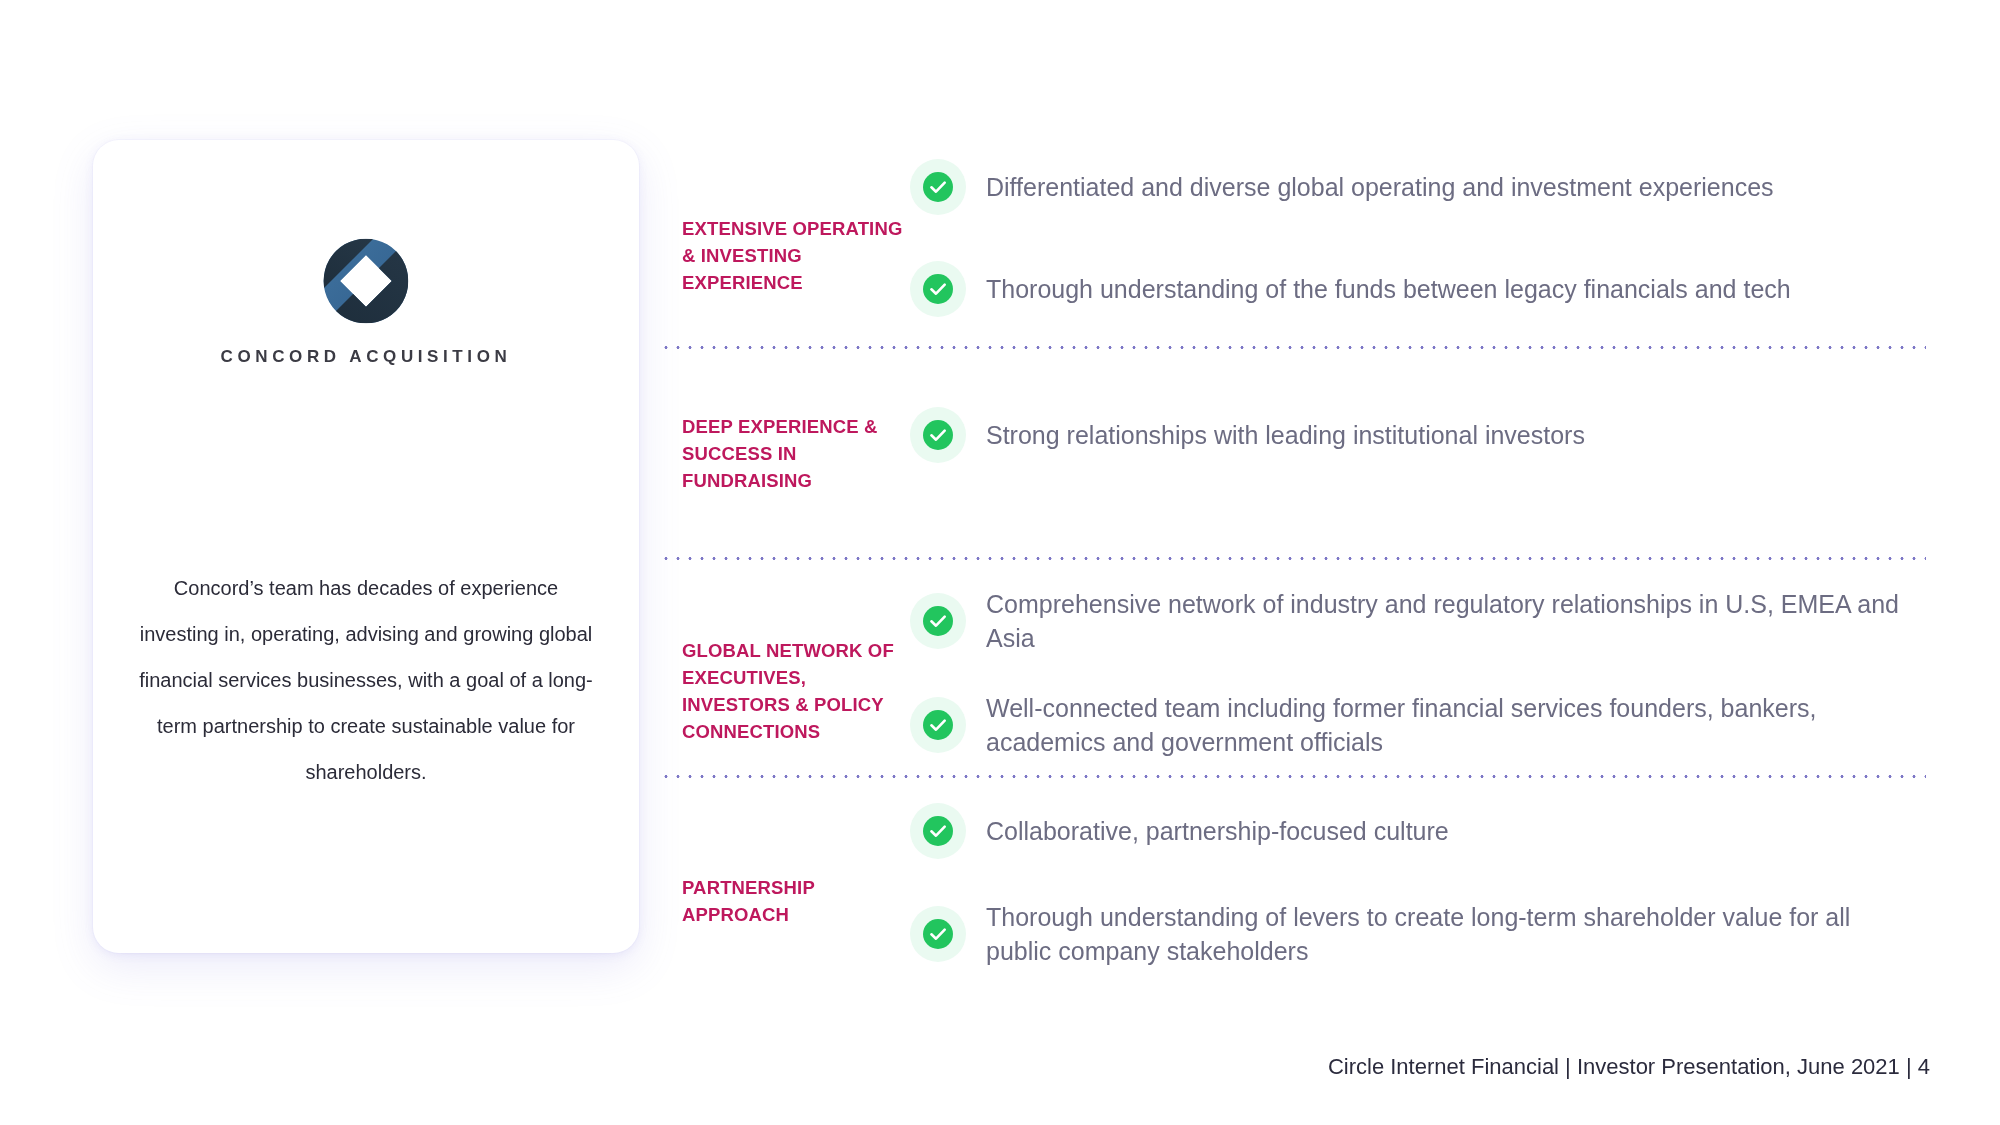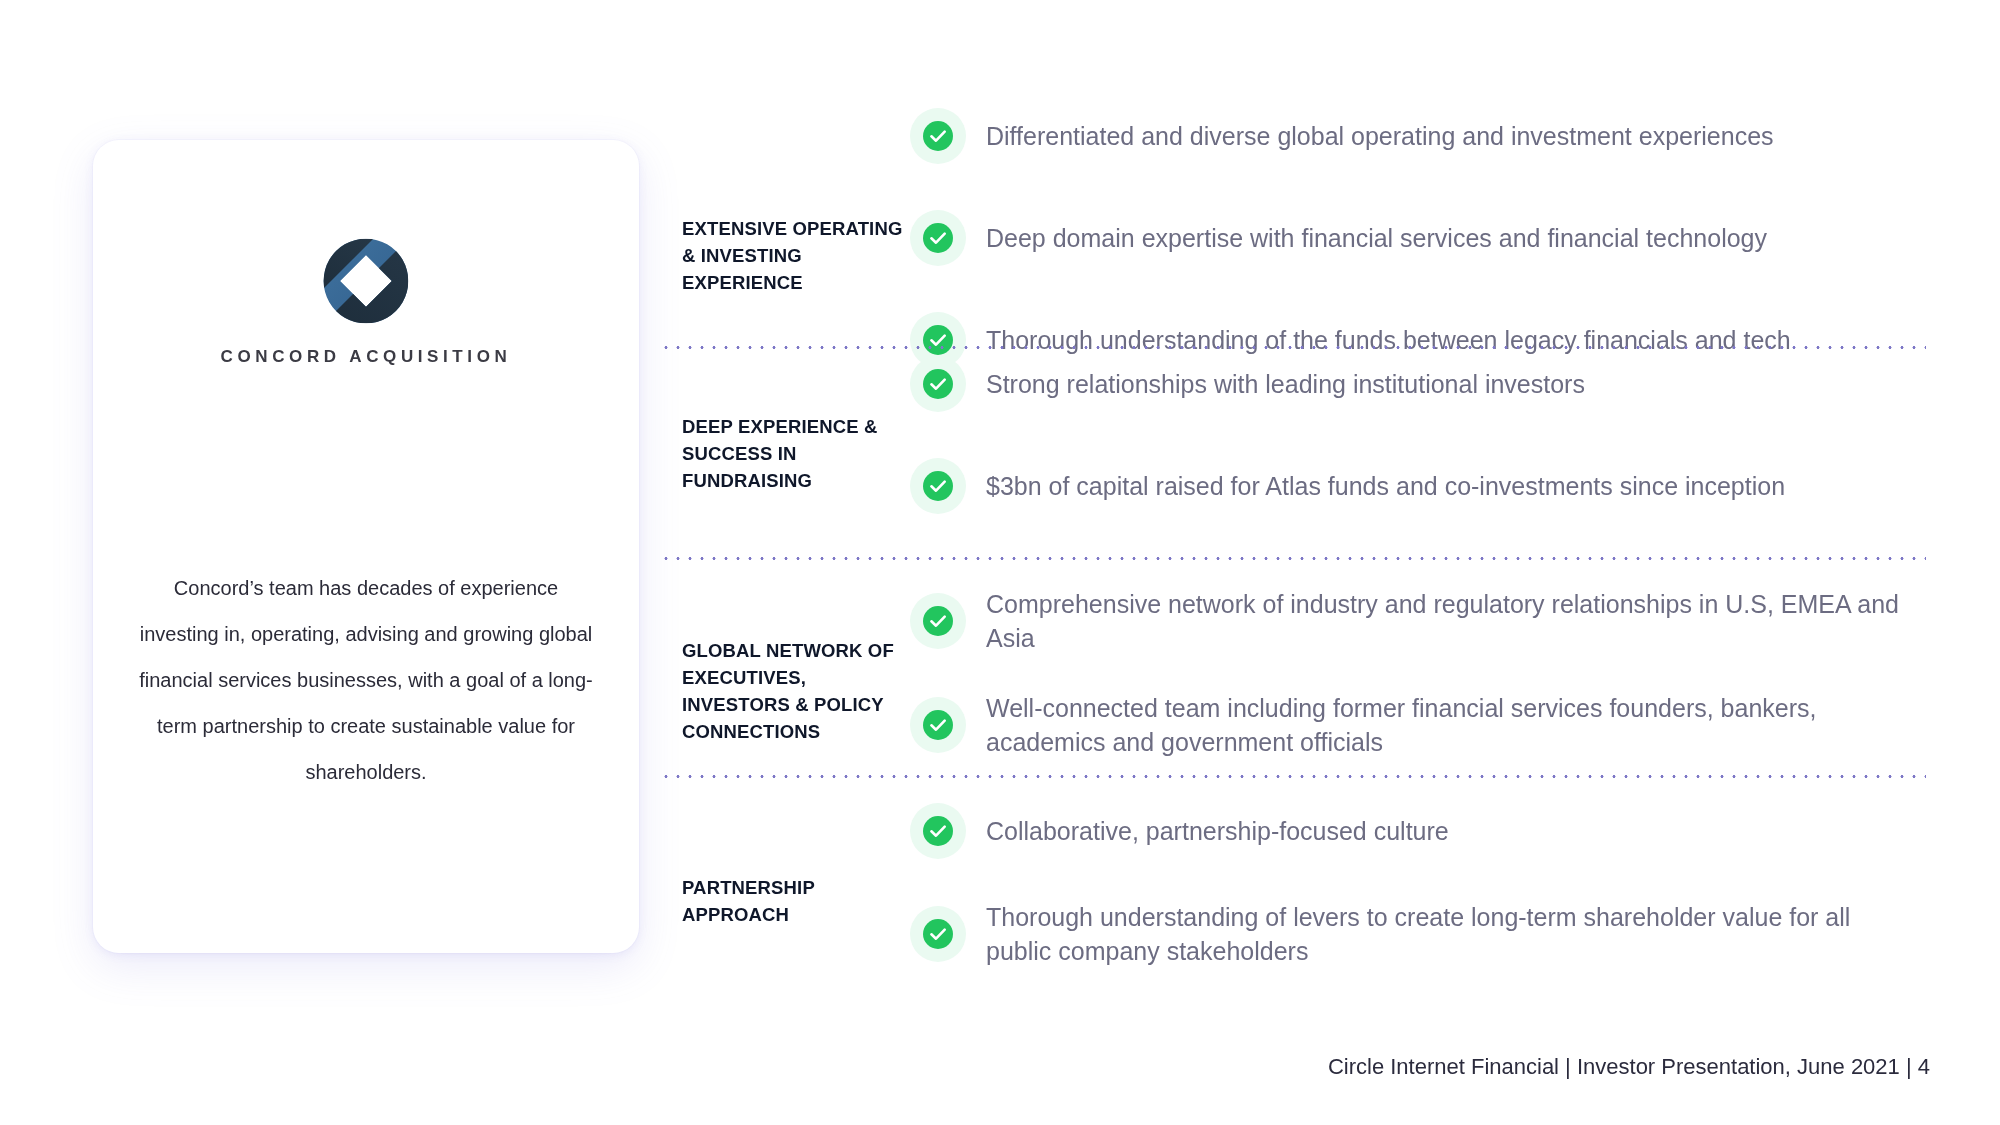--- a/index.html
+++ b/index.html
@@ -82,21 +82,21 @@
 
   .section-label {
     width: 250px;
     flex: 0 0 250px;
     padding-left: 22px;
     box-sizing: border-box;
     font-size: 18.5px;
     font-weight: 700;
     letter-spacing: 0.15px;
     line-height: 27px;
-    color: #0f172a;
+    color: #be185d;
     text-transform: uppercase;
     margin-top: 36px;
   }
 
   .bullet-list {
     flex: 1 1 auto;
     display: flex;
     flex-direction: column;
     justify-content: center;
     gap: 36px;
@@ -197,57 +197,39 @@
         </span>
         <span class="bullet-text">Differentiated and diverse global operating and investment experiences</span>
       </div>
       <div class="bullet">
         <span class="bullet-icon">
           <svg width="30" height="30" viewBox="0 0 30 30">
             <circle cx="15" cy="15" r="15" fill="#22c55e"></circle>
             <path d="M8.4 15.3 L13 19.7 L21.7 10.6" fill="none" stroke="#ffffff" stroke-width="2.6" stroke-linecap="round" stroke-linejoin="round"></path>
           </svg>
         </span>
-        <span class="bullet-text">Deep domain expertise with financial services and financial technology</span>
-      </div>
-      <div class="bullet">
-        <span class="bullet-icon">
-          <svg width="30" height="30" viewBox="0 0 30 30">
-            <circle cx="15" cy="15" r="15" fill="#22c55e"></circle>
-            <path d="M8.4 15.3 L13 19.7 L21.7 10.6" fill="none" stroke="#ffffff" stroke-width="2.6" stroke-linecap="round" stroke-linejoin="round"></path>
-          </svg>
-        </span>
         <span class="bullet-text">Thorough understanding of the funds between legacy financials and tech</span>
       </div>
     </div>
   </div>
 
   <div class="divider" style="top:346px;"></div>
 
   <div class="section" id="sec-1" style="top:370px;height:130px;">
     <div class="section-label">DEEP EXPERIENCE &amp; SUCCESS IN FUNDRAISING</div>
     <div class="bullet-list">
       <div class="bullet">
         <span class="bullet-icon">
           <svg width="30" height="30" viewBox="0 0 30 30">
             <circle cx="15" cy="15" r="15" fill="#22c55e"></circle>
             <path d="M8.4 15.3 L13 19.7 L21.7 10.6" fill="none" stroke="#ffffff" stroke-width="2.6" stroke-linecap="round" stroke-linejoin="round"></path>
           </svg>
         </span>
         <span class="bullet-text">Strong relationships with leading institutional investors</span>
       </div>
-      <div class="bullet">
-        <span class="bullet-icon">
-          <svg width="30" height="30" viewBox="0 0 30 30">
-            <circle cx="15" cy="15" r="15" fill="#22c55e"></circle>
-            <path d="M8.4 15.3 L13 19.7 L21.7 10.6" fill="none" stroke="#ffffff" stroke-width="2.6" stroke-linecap="round" stroke-linejoin="round"></path>
-          </svg>
-        </span>
-        <span class="bullet-text">$3bn of capital raised for Atlas funds and co-investments since inception</span>
-      </div>
     </div>
   </div>
 
   <div class="divider" style="top:557px;"></div>
 
   <div class="section" id="sec-2" style="top:590px;height:165px;">
     <div class="section-label">GLOBAL NETWORK OF EXECUTIVES, INVESTORS &amp; POLICY CONNECTIONS</div>
     <div class="bullet-list">
       <div class="bullet">
         <span class="bullet-icon">

